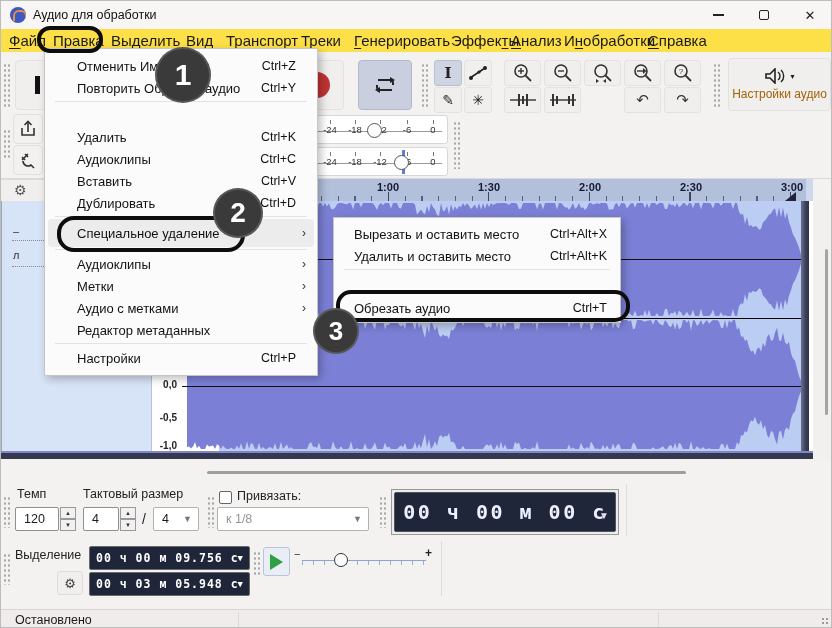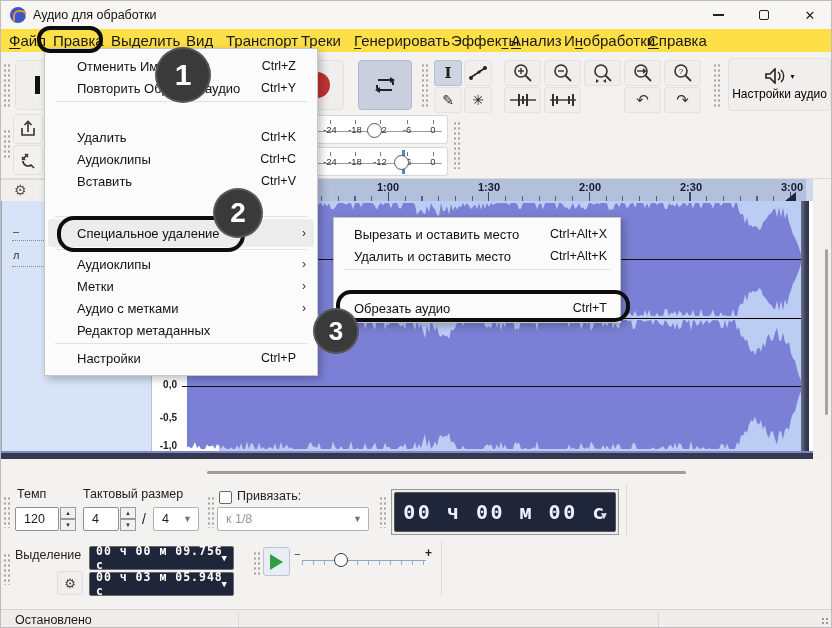--- a/index.html
+++ b/index.html
@@ -26,21 +26,21 @@
   .grip{position:absolute;width:7px;background-image:radial-gradient(circle,#a8a8a8 1px,transparent 1.3px);background-size:4px 5px}
   .tbtn{position:absolute;top:59px;width:54px;height:50px;background:#f0efee;border:1px solid #e4e2e1;border-radius:4px;
         display:flex;align-items:center;justify-content:center}
   .toolbtn{position:absolute;width:28px;height:26px;background:#f0efee;border:1px solid #e4e2e1;border-radius:3px;
         display:flex;align-items:center;justify-content:center;font-size:14px;color:#222}
   .sel-tool{background:#cfd4e2;border-color:#b8bfd2}
   .zbtn{position:absolute;width:37px;height:26px;background:#f0efee;border:1px solid #e4e2e1;border-radius:3px;
         display:flex;align-items:center;justify-content:center;color:#333;font-size:15px}
   #audio-setup{position:absolute;left:727px;top:57px;width:103px;height:53px;background:#f0efee;border:1px solid #e2e0df;
         border-radius:4px;display:flex;flex-direction:column;align-items:center;justify-content:center;gap:3px}
-  #audio-setup .lbl{font-size:12px;color:#000000}
+  #audio-setup .lbl{font-size:12px;color:#a16207}
   .vbtn{position:absolute;left:12px;width:30px;height:30px;background:#f2f1f0;border:1px solid #e2e0df;border-radius:4px;
         display:flex;align-items:center;justify-content:center}
   
   .meter{position:absolute;left:296px;width:151px;height:29px;background:#fff;border:1px solid #d8d8d8;border-radius:3px}
   .meter .line{position:absolute;left:5px;right:5px;top:15px;height:1px;background:#9a9a9a}
   .meter .num{position:absolute;top:8px;font-size:9.5px;color:#333;transform:translateX(-50%)}
   .meter .tick{position:absolute;top:4px;width:1px;height:4px;background:#777}
   .mthumb{position:absolute;top:7px;width:15px;height:15px;border:1.6px solid #555;border-radius:50%;background:#fdfdfd}
   .n0{left:10px}.n1{left:32px}.n2{left:57px}.n3{left:82px}.n4{left:109px}.n5{left:135px}
   
@@ -78,21 +78,21 @@
   .spinarrows span{flex:1;border:1px solid #9a9a9a;background:#f1f1f1;font-size:6px;display:flex;align-items:center;justify-content:center;color:#333}
   .ddl{position:absolute;height:24px;background:#fff;border:1px solid #b2b2b2;border-radius:2px;
        display:flex;align-items:center;padding-left:8px;font-size:12.5px}
   .chev{position:absolute;right:6px;color:#777;font-size:9px}
   #snap-check{position:absolute;left:218px;top:490px;width:13px;height:13px;border:1.4px solid #666;border-radius:2px;background:#fff}
   #time-display{position:absolute;left:390px;top:488px;width:228px;height:46px;background:#ececec;border:1px solid #9a9a9a;padding:2px}
   #time-display .inner{width:100%;height:100%;background:#20263a;border:1px solid #555;border-radius:2px;
        display:flex;align-items:center;justify-content:center;color:#eef0ff;
        font-family:"DejaVu Sans Mono",monospace;font-size:20px;font-weight:bold;letter-spacing:2.5px}
   #time-display .caret{position:absolute;right:9px;top:20px;color:#dde;font-size:10px}
-  .selfield{position:absolute;left:88px;width:145px;height:24px;background:#20263a;border:1px solid #6a6a6a;border-radius:2px;
+  .selfield{position:absolute;left:88px;width:161px;height:24px;background:#20263a;border:1px solid #6a6a6a;border-radius:2px;
        display:flex;align-items:center;color:#fff;font-family:"DejaVu Sans Mono",monospace;
        font-size:11.5px;font-weight:bold;letter-spacing:1px;padding-left:6px}
   .selfield .caret{position:absolute;right:5px;font-size:9px;color:#fff}
   #gear-btn{position:absolute;left:56px;top:570px;width:26px;height:24px;background:#f0efee;border:1px solid #ddd;
        border-radius:3px;display:flex;align-items:center;justify-content:center;font-size:13px;color:#444}
   #play-speed-btn{position:absolute;left:262px;top:546px;width:27px;height:29px;background:#e9eef6;border:1px solid #b9c4d4;
        border-radius:3px;display:flex;align-items:center;justify-content:center}
   #play-speed-btn i{display:block;width:0;height:0;border-left:13px solid #2f9e44;border-top:8px solid transparent;border-bottom:8px solid transparent}
   #speed-slider{position:absolute;left:293px;top:545px;width:140px;height:30px}
   #speed-line{position:absolute;left:8px;top:14px;width:124px;height:1px;background:#8aa6cc}
@@ -473,20 +473,24 @@
         <span class="sc">Ctrl+K</span>
       </div>
     <div class="mi" style="top:99px">
         <span class="ml">Аудиоклипы</span>
         <span class="sc">Ctrl+C</span>
       </div>
     <div class="mi" style="top:121px">
         <span class="ml">Вставить</span>
         <span class="sc">Ctrl+V</span>
       </div>
+    <div class="mi" style="top:143px">
+        <span class="ml">Дублировать</span>
+        <span class="sc">Ctrl+D</span>
+      </div>
     <div class="msep" style="top:167px"></div>
     <div class="mi mi-hl" style="top:170px;height:28px">
         <span class="ml">Специальное удаление</span>
         <span class="arrow">›</span>
       </div>
     <div class="msep" style="top:200px"></div>
     <div class="mi" style="top:204px">
         <span class="ml">Аудиоклипы</span>
         <span class="arrow">›</span>
       </div>

